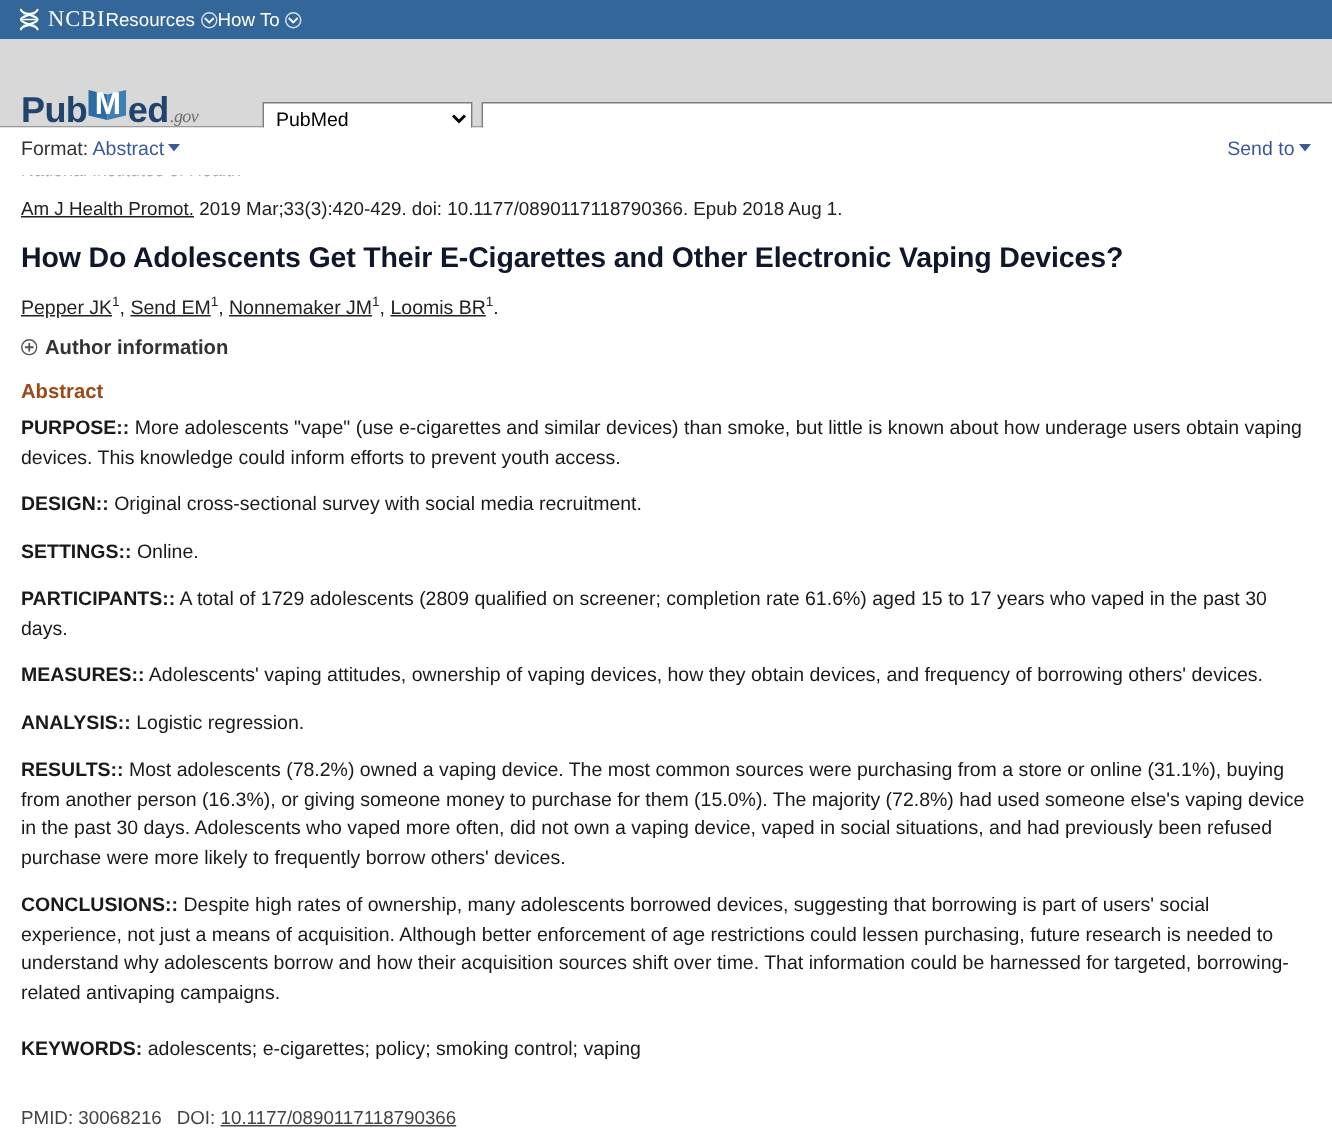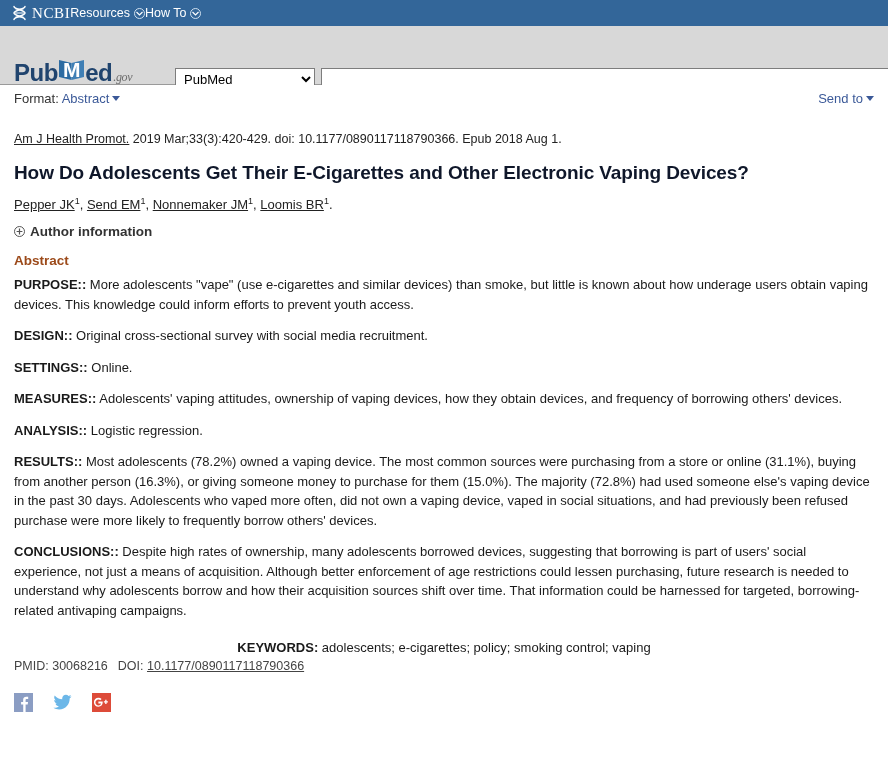--- a/index.html
+++ b/index.html
@@ -228,22 +228,21 @@
     color: #1a1a1a;
     margin: 0 0 12px 0;
     text-align: left;
   }
   .abs-p .lbl { font-weight: bold; }
 
   .keywords {
     font-size: 13px;
     line-height: 19px;
     color: #1a1a1a;
-    margin: 18px 0 2px 0;
-    text-align: center;
+    margin: 18px 0 30px 0;
   }
   .keywords .lbl { font-weight: bold; }
 
   .ids {
     font-size: 12.5px;
     color: #444;
     margin: 0 0 16px 0;
   }
   .ids .doi-link {
     color: #444;
@@ -363,20 +362,23 @@
   </p>
 
   <p class="abs-p">
     <span class="lbl">DESIGN::</span><span> Original cross-sectional survey with social media recruitment.</span>
   </p>
 
   <p class="abs-p">
     <span class="lbl">SETTINGS::</span><span> Online.</span>
   </p>
 
+  <p class="abs-p">
+    <span class="lbl">PARTICIPANTS::</span><span> A total of 1729 adolescents (2809 qualified on screener; completion rate 61.6%) aged 15 to 17 years who vaped in the past 30 days.</span>
+  </p>
 
   <p class="abs-p">
     <span class="lbl">MEASURES::</span><span> Adolescents' vaping attitudes, ownership of vaping devices, how they obtain devices, and frequency of borrowing others' devices.</span>
   </p>
 
   <p class="abs-p">
     <span class="lbl">ANALYSIS::</span><span> Logistic regression.</span>
   </p>
 
   <p class="abs-p">

